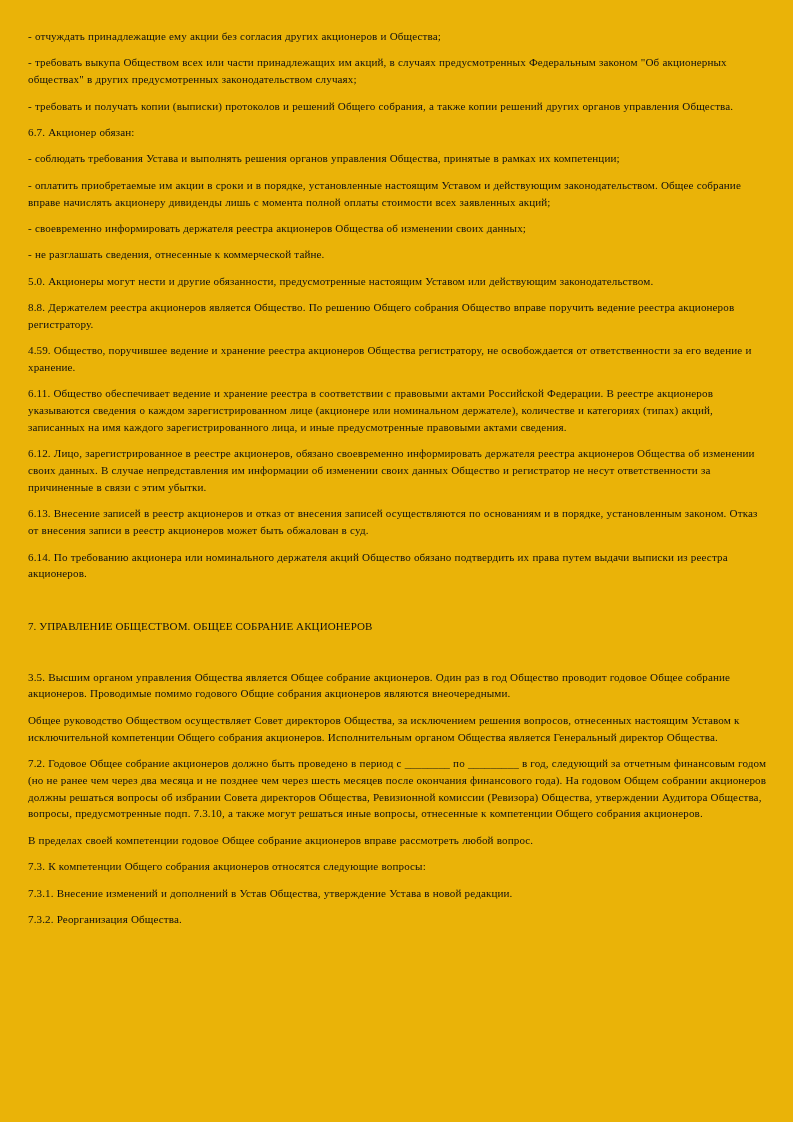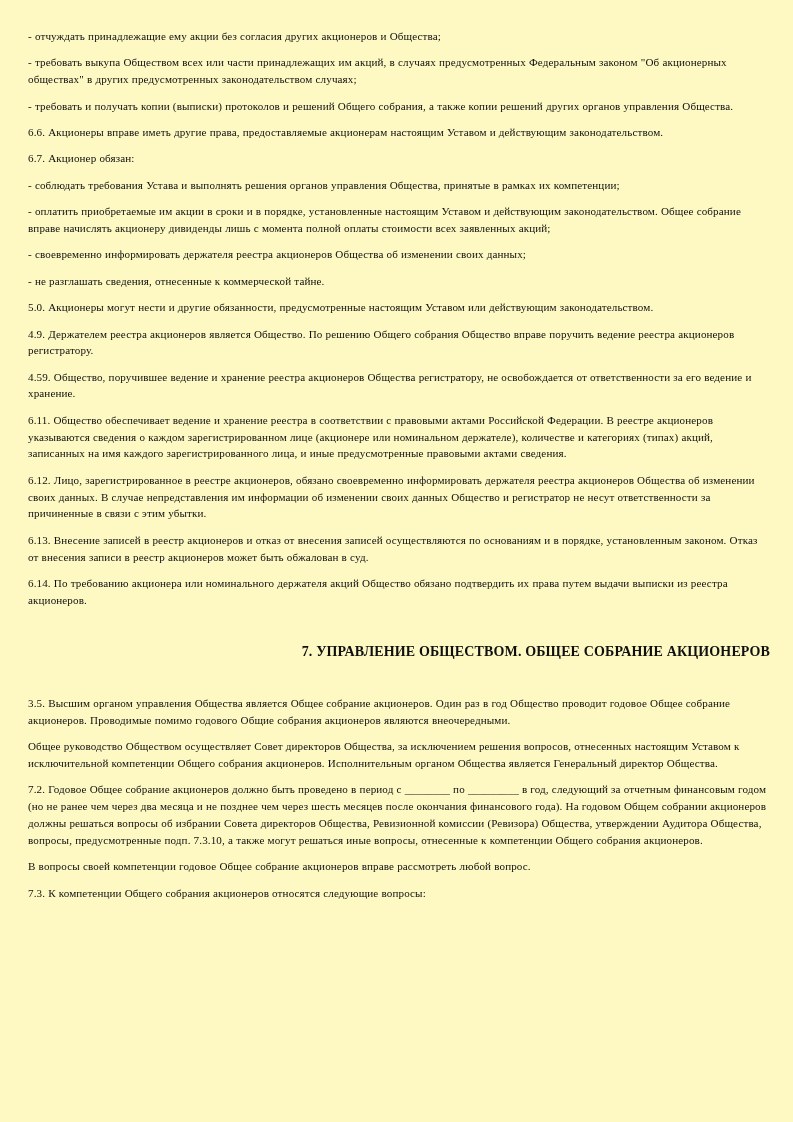--- a/index.html
+++ b/index.html
@@ -10,76 +10,76 @@
   }
   body {
     font-family: "Liberation Serif", "DejaVu Serif", serif;
     color: #101010;
     -webkit-font-smoothing: antialiased;
   }
   .page {
     position: relative;
     width: 793px;
     height: 1122px;
-    background: #fef9c3;
+    background: #eab308;
     box-sizing: border-box;
     padding: 28px 23px 0 28px;
     overflow: hidden;
   }
   .doc-body {
     width: 742px;
   }
   p.para {
     margin: 0 0 9.6px 0;
     font-size: 11.1px;
     line-height: 16.8px;
     text-align: left;
     letter-spacing: 0.01em;
     word-spacing: 0.02em;
     white-space: pre-wrap;
   }
   h2.section-heading {
     margin: 0;
-    font-size: 14px;
+    font-size: 11px;
     line-height: 16.8px;
-    font-weight: bold;
+    font-weight: normal;
     letter-spacing: 0.01em;
     text-transform: none;
-    text-align: right;
   }
   .spacer-before-heading { height: 26px; }
   .spacer-after-heading  { height: 34px; }
 </style>
 </head>
 <body>
 
 <div class="page">
   <div class="doc-body">
 
     <p class="para">- отчуждать принадлежащие ему акции без согласия других акционеров и Общества;</p>
     <p class="para">- требовать выкупа Обществом всех или части принадлежащих им акций, в случаях предусмотренных Федеральным законом "Об акционерных обществах" в других предусмотренных законодательством случаях;</p>
     <p class="para">- требовать и получать копии (выписки) протоколов и решений Общего собрания, а также копии решений других органов управления Общества.</p>
-    <p class="para">6.6. Акционеры вправе иметь другие права, предоставляемые акционерам настоящим Уставом и действующим законодательством.</p>
     <p class="para">6.7. Акционер обязан:</p>
     <p class="para">- соблюдать требования Устава и выполнять решения органов управления Общества, принятые в рамках их компетенции;</p>
     <p class="para">- оплатить приобретаемые им акции в сроки и в порядке, установленные настоящим Уставом и действующим законодательством. Общее собрание вправе начислять акционеру дивиденды лишь с момента полной оплаты стоимости всех заявленных акций;</p>
     <p class="para">- своевременно информировать держателя реестра акционеров Общества об изменении своих данных;</p>
     <p class="para">- не разглашать сведения, отнесенные к коммерческой тайне.</p>
     <p class="para">5.0. Акционеры могут нести и другие обязанности, предусмотренные настоящим Уставом или действующим законодательством.</p>
-    <p class="para">4.9. Держателем реестра акционеров является Общество. По решению Общего собрания Общество вправе поручить ведение реестра акционеров регистратору.</p>
+    <p class="para">8.8. Держателем реестра акционеров является Общество. По решению Общего собрания Общество вправе поручить ведение реестра акционеров регистратору.</p>
     <p class="para">4.59. Общество, поручившее ведение и хранение реестра акционеров Общества регистратору, не освобождается от ответственности за его ведение и хранение.</p>
     <p class="para">6.11. Общество обеспечивает ведение и хранение реестра в соответствии с правовыми актами Российской Федерации. В реестре акционеров указываются сведения о каждом зарегистрированном лице (акционере или номинальном держателе), количестве и категориях (типах) акций, записанных на имя каждого зарегистрированного лица, и иные предусмотренные правовыми актами сведения.</p>
     <p class="para">6.12. Лицо, зарегистрированное в реестре акционеров, обязано своевременно информировать держателя реестра акционеров Общества об изменении своих данных. В случае непредставления им информации об изменении своих данных Общество и регистратор не несут ответственности за причиненные в связи с этим убытки.</p>
     <p class="para">6.13. Внесение записей в реестр акционеров и отказ от внесения записей осуществляются по основаниям и в порядке, установленным законом. Отказ от внесения записи в реестр акционеров может быть обжалован в суд.</p>
     <p class="para">6.14. По требованию акционера или номинального держателя акций Общество обязано подтвердить их права путем выдачи выписки из реестра акционеров.</p>
 
     <div class="spacer-before-heading"></div>
     <h2 class="section-heading">7. УПРАВЛЕНИЕ ОБЩЕСТВОМ. ОБЩЕЕ СОБРАНИЕ АКЦИОНЕРОВ</h2>
     <div class="spacer-after-heading"></div>
 
     <p class="para">3.5. Высшим органом управления Общества является Общее собрание акционеров. Один раз в год Общество проводит годовое Общее собрание акционеров. Проводимые помимо годового Общие собрания акционеров являются внеочередными.</p>
     <p class="para">Общее руководство Обществом осуществляет Совет директоров Общества, за исключением решения вопросов, отнесенных настоящим Уставом к исключительной компетенции Общего собрания акционеров. Исполнительным органом Общества является Генеральный директор Общества.</p>
     <p class="para">7.2. Годовое Общее собрание акционеров должно быть проведено в период с ________ по _________ в год, следующий за отчетным финансовым годом (но не ранее чем через два месяца и не позднее чем через шесть месяцев после окончания финансового года). На годовом Общем собрании акционеров должны решаться вопросы об избрании Совета директоров Общества, Ревизионной комиссии (Ревизора) Общества, утверждении Аудитора Общества, вопросы, предусмотренные подп. 7.3.10, а также могут решаться иные вопросы, отнесенные к компетенции Общего собрания акционеров.</p>
-    <p class="para">В вопросы своей компетенции годовое Общее собрание акционеров вправе рассмотреть любой вопрос.</p>
+    <p class="para">В пределах своей компетенции годовое Общее собрание акционеров вправе рассмотреть любой вопрос.</p>
     <p class="para">7.3. К компетенции Общего собрания акционеров относятся следующие вопросы:</p>
+    <p class="para">7.3.1. Внесение изменений и дополнений в Устав Общества, утверждение Устава в новой редакции.</p>
+    <p class="para">7.3.2. Реорганизация Общества.</p>
 
   </div>
 </div>
 
 </body></html>

